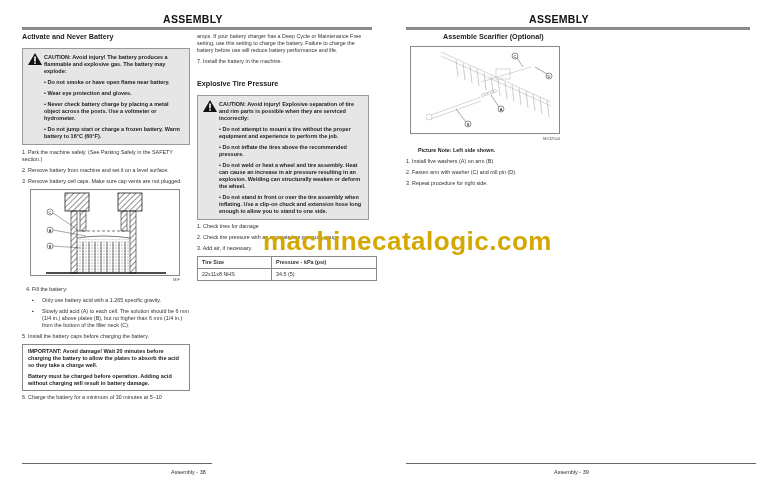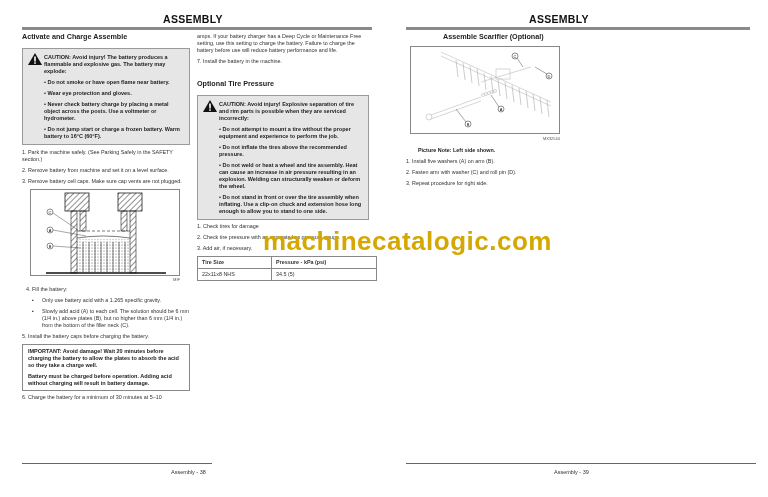--- a/index.html
+++ b/index.html
@@ -49,21 +49,21 @@
   .watermark { position: absolute; left: 263px; top: 226px; font-size: 26px; font-weight: bold; color: #d4a800; letter-spacing: 0.5px; font-family: "Liberation Sans", sans-serif; }
 </style>
 </head>
 <body>
 
 <div class="page page-left">
   <div class="page-title">ASSEMBLY</div>
   <div class="title-rule"></div>
 
   <div class="col" style="left:22px; top:33px; width:168px;">
-    <div class="h2" style="margin-bottom:8px;">Activate and Charge Assemble</div>
+    <div class="h2" style="margin-bottom:8px;">Activate and Never Battery</div>
 
     <div class="caution">
       <div class="head">
         <svg class="tri" viewBox="0 0 14 12">
           <polygon points="7,0 14,12 0,12" fill="#111"></polygon>
           <rect x="6.2" y="3.5" width="1.6" height="5" fill="#fff"></rect>
           <rect x="6.2" y="9.3" width="1.6" height="1.5" fill="#fff"></rect>
         </svg>
         <span>CAUTION: Avoid injury! The battery produces a flammable and explosive gas. The battery may explode:</span>
       </div>
@@ -144,21 +144,21 @@
     <div class="important">
       <p>IMPORTANT: Avoid damage! Wait 20 minutes before charging the battery to allow the plates to absorb the acid so they take a charge well.</p>
       <p>Battery must be charged before operation. Adding acid without charging will result in battery damage.</p>
     </div>
     <p style="margin-top:3px;">6. Charge the battery for a minimum of 30 minutes at 5–10</p>
   </div>
 
   <div class="col" style="left:197px; top:33px; width:172px;">
     <p>amps. If your battery charger has a Deep Cycle or Maintenance Free setting, use this setting to charge the battery. Failure to charge the battery before use will reduce battery performance and life.</p>
     <p>7. Install the battery in the machine.</p>
-    <div class="h2" style="margin-top:15px; margin-bottom:8px;">Optional Tire Pressure</div>
+    <div class="h2" style="margin-top:15px; margin-bottom:8px;">Explosive Tire Pressure</div>
 
     <div class="caution">
       <div class="head">
         <svg class="tri" viewBox="0 0 14 12">
           <polygon points="7,0 14,12 0,12" fill="#111"></polygon>
           <rect x="6.2" y="3.5" width="1.6" height="5" fill="#fff"></rect>
           <rect x="6.2" y="9.3" width="1.6" height="1.5" fill="#fff"></rect>
         </svg>
         <span>CAUTION: Avoid injury! Explosive separation of tire and rim parts is possible when they are serviced incorrectly:</span>
       </div>

